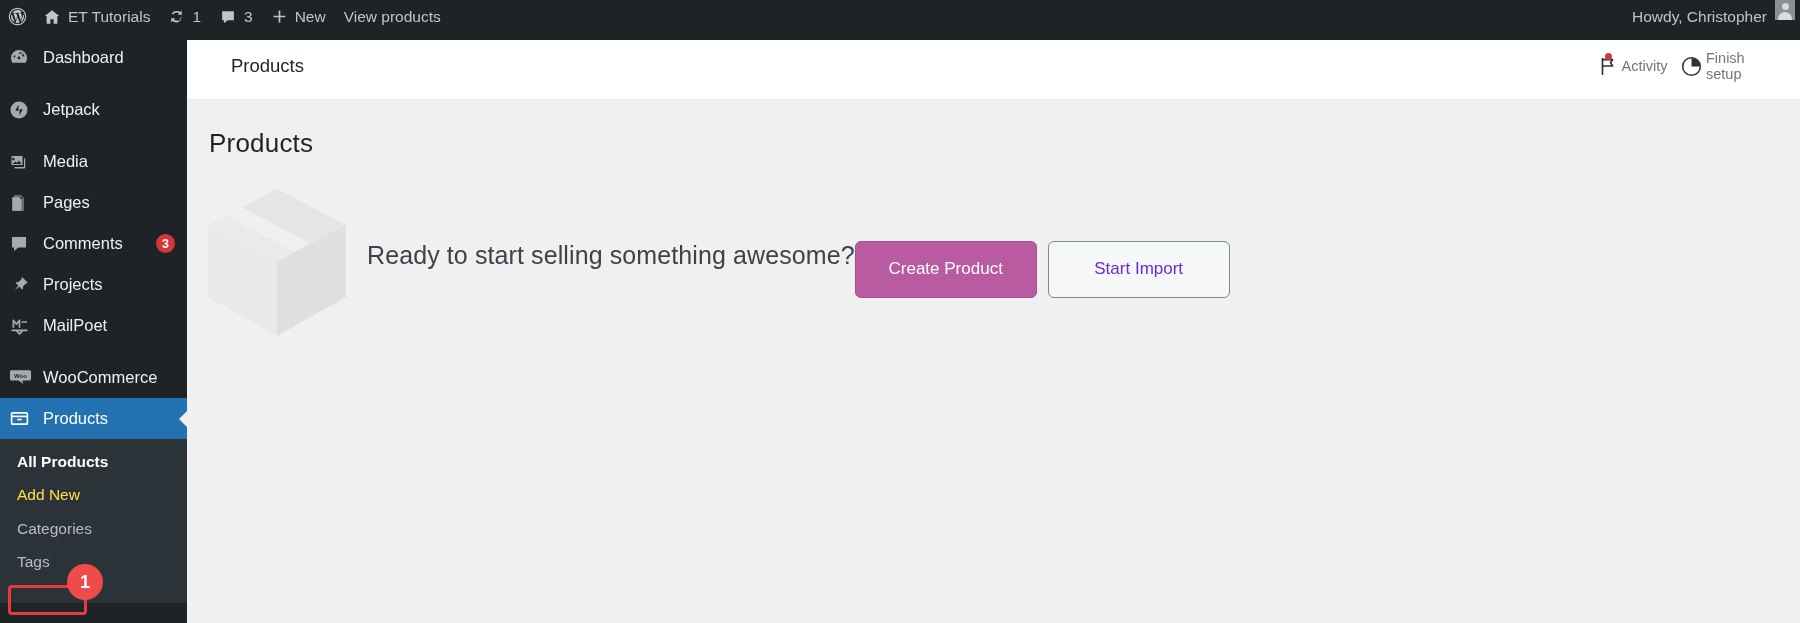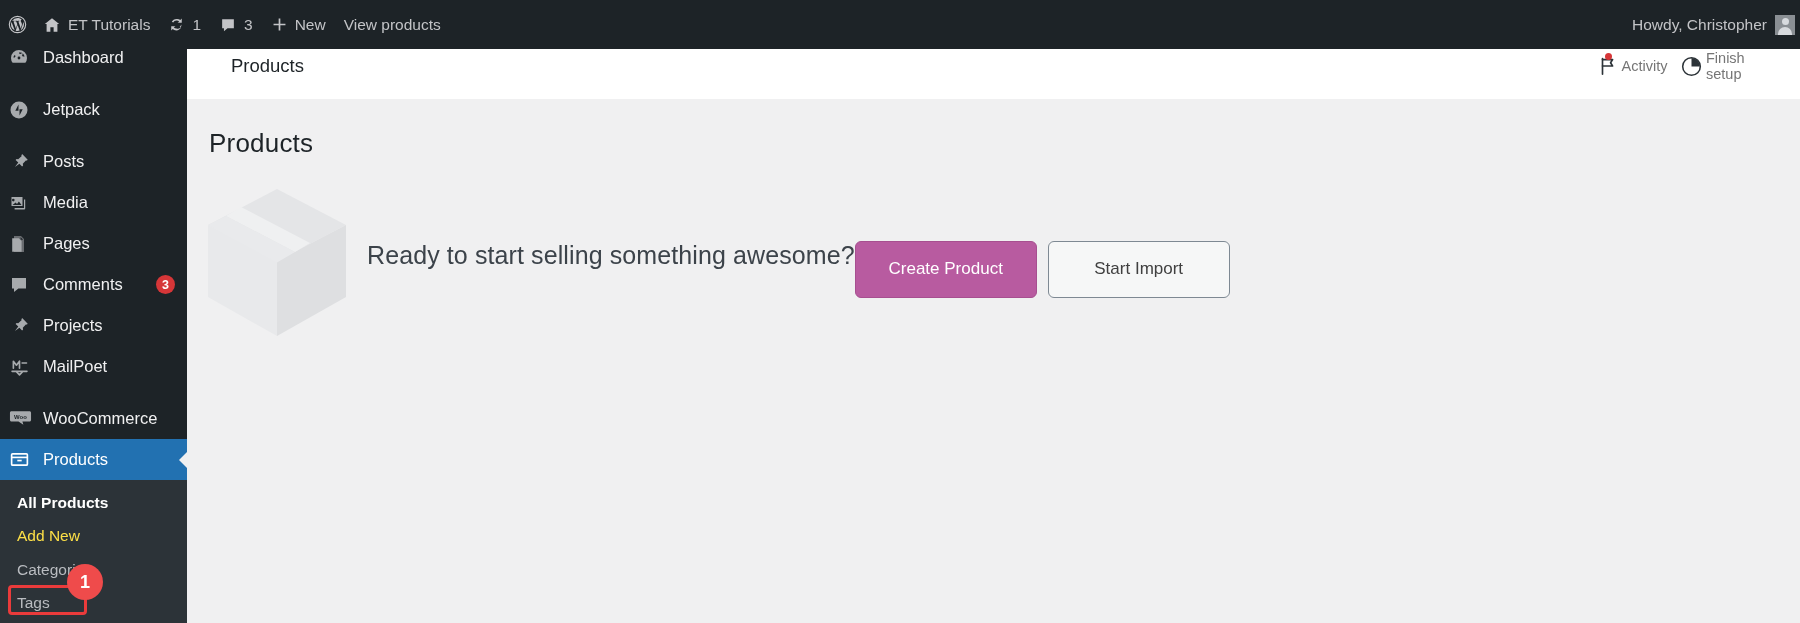--- a/index.html
+++ b/index.html
@@ -10,24 +10,23 @@
     overflow: hidden;
     font-family: "Liberation Sans", sans-serif;
     background: #f0f0f1;
   }
 
   
   #adminbar {
     position: absolute;
     top: 0; left: 0;
     width: 1800px;
-    height: 49px;
+    height: 40px;
     background: #1d2327;
     display: flex;
-    align-items: center;
     color: #c3c4c7;
     font-size: 15.5px;
     z-index: 40;
   }
   .ab-item {
     display: flex;
     align-items: center;
     height: 33px;
     padding: 0 9px;
     gap: 7px;
@@ -235,21 +234,21 @@
     border-radius: 6px;
     cursor: pointer;
   }
   .es-btn.primary {
     background: #b85ba0;
     color: #fff;
     border: 1px solid #a74f90;
   }
   .es-btn.secondary {
     background: #f6f7f7;
-    color: #404040;
+    color: #6d28d9;
     border: 1px solid #7e8993;
   }
 
   .svgi { display: block; }
 </style>
 </head>
 <body>
 
 <div id="adminbar">
 
@@ -322,28 +321,20 @@
       <div class="menu-sep"></div>
       <div class="menu-item">
         <span class="mi-ico">
           <svg class="svgi" width="20" height="20" viewBox="0 0 20 20" fill="currentColor">
             <path d="M10 1.5a8.5 8.5 0 100 17 8.5 8.5 0 000-17zm-.5 3v6.2H6.3L9.5 4.5zm1 11v-6.2h3.2L10.5 15.5z"></path>
           </svg>
         </span>
         <span class="mi-lbl">Jetpack</span>
       </div>
       <div class="menu-sep"></div>
-      <div class="menu-item">
-        <span class="mi-ico">
-          <svg class="svgi" width="20" height="20" viewBox="0 0 20 20" fill="currentColor">
-            <path d="M13.2 2.3l-1 1 .6.6-3.6 3.3-1.6-.3-1 1 2.7 2.7-3.4 4.5 4.5-3.4 2.7 2.7 1-1-.3-1.6 3.3-3.6.6.6 1-1-5.5-5.8z"></path>
-          </svg>
-        </span>
-        <span class="mi-lbl">Posts</span>
-      </div>
       <div class="menu-item">
         <span class="mi-ico">
           <svg class="svgi" width="20" height="20" viewBox="0 0 20 20" fill="currentColor">
             <path d="M2.5 4h11v9h-11V4zm1.8 1.8a1.3 1.3 0 100 2.6 1.3 1.3 0 000-2.6zM3.5 12h9l-2.6-3.4-1.9 2.3-1.3-1.4L3.5 12zM15 6.5h1.2v9.1a1 1 0 01-1 1H5.6V15H15V6.5z"></path>
           </svg>
         </span>
         <span class="mi-lbl">Media</span>
       </div>
       <div class="menu-item">
         <span class="mi-ico">

